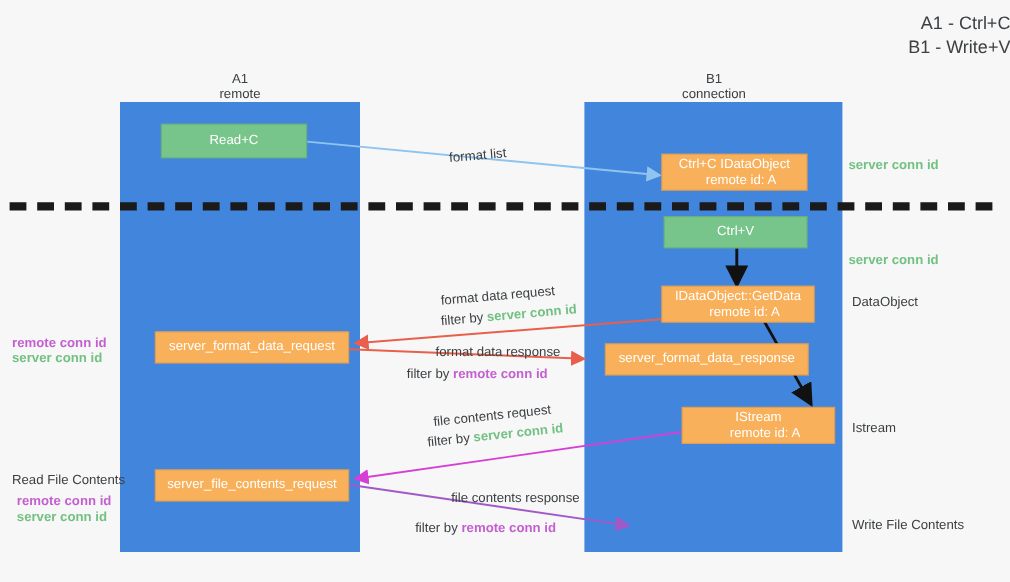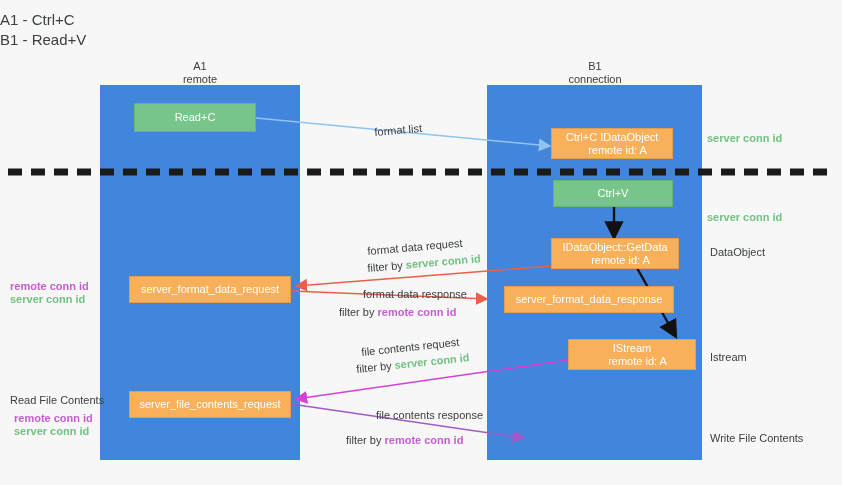--- a/index.html
+++ b/index.html
@@ -8,21 +8,21 @@
     background:#f7f7f7;
     font-family:"Liberation Sans","DejaVu Sans",sans-serif;
     overflow:hidden;
     position:relative;
   }
   #stage{position:absolute;left:0;top:0;width:842px;height:485px;}
 
   
   .title{
     position:absolute;left:0;top:10px;width:842px;
-    text-align:left;color:#3c4043;font-size:15px;line-height:20px;
+    text-align:right;color:#3c4043;font-size:15px;line-height:20px;
   }
   .title div{white-space:pre;}
 
   
   .lane-head{
     position:absolute;text-align:center;color:#3c4043;
     font-size:11px;line-height:13px;width:200px;
   }
   .lane-head .n{display:block;text-align:center;}
 
@@ -62,21 +62,21 @@
 
   svg#wires{position:absolute;left:0;top:0;width:842px;height:485px;overflow:visible;}
 </style>
 </head>
 <body>
 
 <div id="stage">
 
   <div class="title">
     <div>A1 - Ctrl+C</div>
-    <div>B1 - Read+V</div>
+    <div>B1 - Write+V</div>
   </div>
 
   <div class="lane-head" style="left:100px;top:60px;">
     <span class="n">A1</span>
     <span class="n">remote</span>
   </div>
   <div class="lane-head" style="left:495px;top:60px;">
     <span class="n">B1</span>
     <span class="n">connection</span>
   </div>

